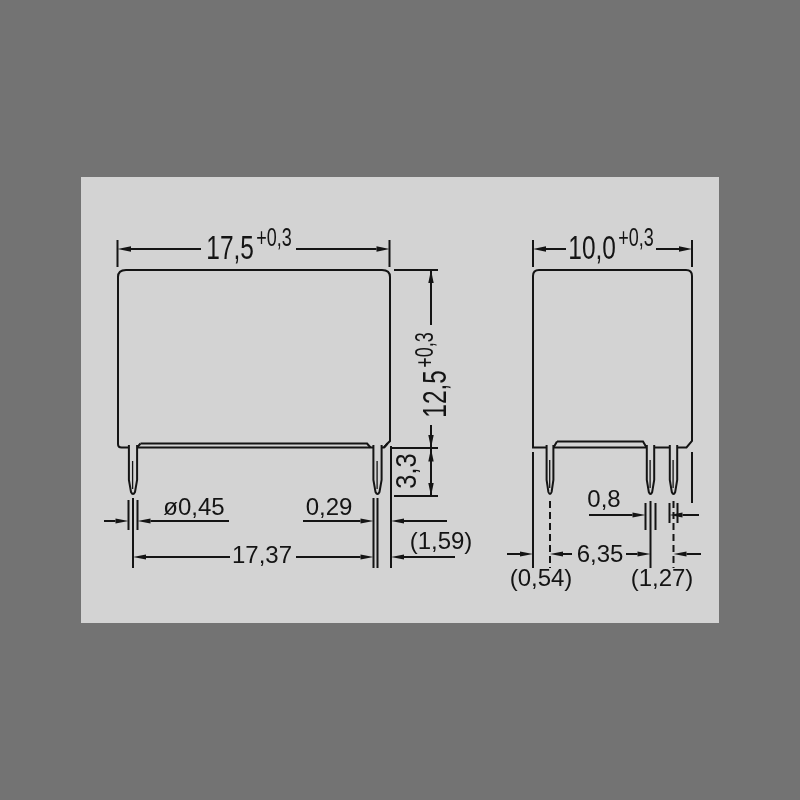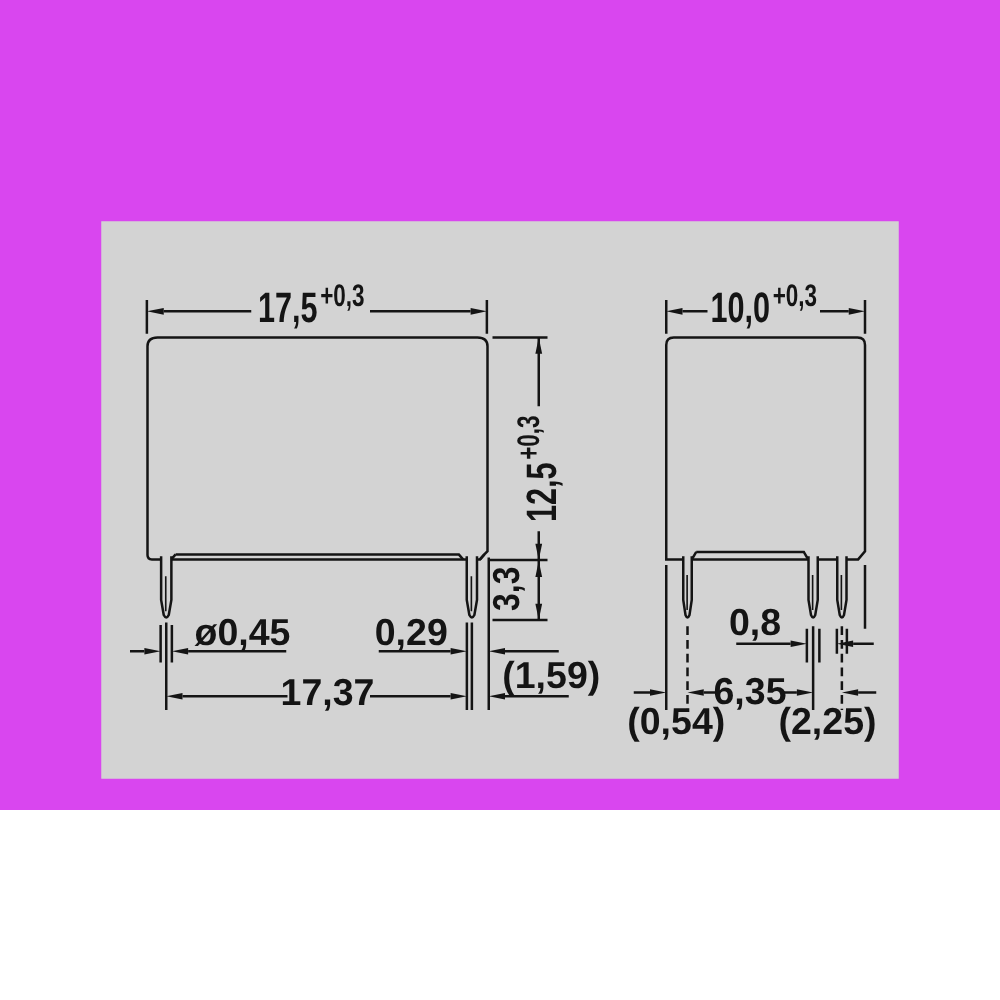--- a/index.html
+++ b/index.html
@@ -1,32 +1,32 @@
 <!DOCTYPE html>
 <html><head>
 <meta charset="utf-8">
 <style>
   html,body { margin:0; padding:0; background:#ffffff; }
   #stage {
-    position:relative; width:800px; height:648px; background:#d946ef;
-    font-family:"Liberation Sans", sans-serif; overflow:hidden;font-weight:bold;
+    position:relative; width:800px; height:800px; background:#737373;
+    font-family:"Liberation Sans", sans-serif; overflow:hidden;
   }
   #panel {
     position:absolute; left:81px; top:177px; width:638px; height:446px;
     background:#d3d3d3;
   }
   #drawing { position:absolute; left:0; top:0; }
   .dim {
     position:absolute; color:#141414; white-space:nowrap; line-height:1;
     font-family:"Liberation Sans", sans-serif;
   }
   .lg { font-size:34px; transform:translate(-50%,-50%) scaleX(0.72); }
   .lg.rot { transform:translate(-50%,-50%) rotate(-90deg) scaleX(0.72); }
   .tol { font-size:25px; vertical-align:13px; margin-left:3px; letter-spacing:0; }
-  .sm { font-size:30px; transform:translate(-50%,-50%); }
+  .sm { font-size:24px; transform:translate(-50%,-50%); }
   .sm.rot { transform:translate(-50%,-50%) rotate(-90deg) scaleX(0.85); font-size:30px; }
 </style>
 </head>
 <body>
 
 <div id="stage">
   <div id="panel"></div>
 
   <svg id="drawing" width="800" height="800" viewBox="0 0 800 800" fill="none" stroke="#141414" stroke-width="2">
 
@@ -161,15 +161,15 @@
 
   <div class="dim sm" style="left:600px; top:554px;">
     <span>6,35</span>
   </div>
 
   <div class="dim sm" style="left:541px; top:578px;">
     <span>(0,54)</span>
   </div>
 
   <div class="dim sm" style="left:662px; top:578px;">
-    <span>(2,25)</span>
+    <span>(1,27)</span>
   </div>
 </div>
 
 </body></html>

